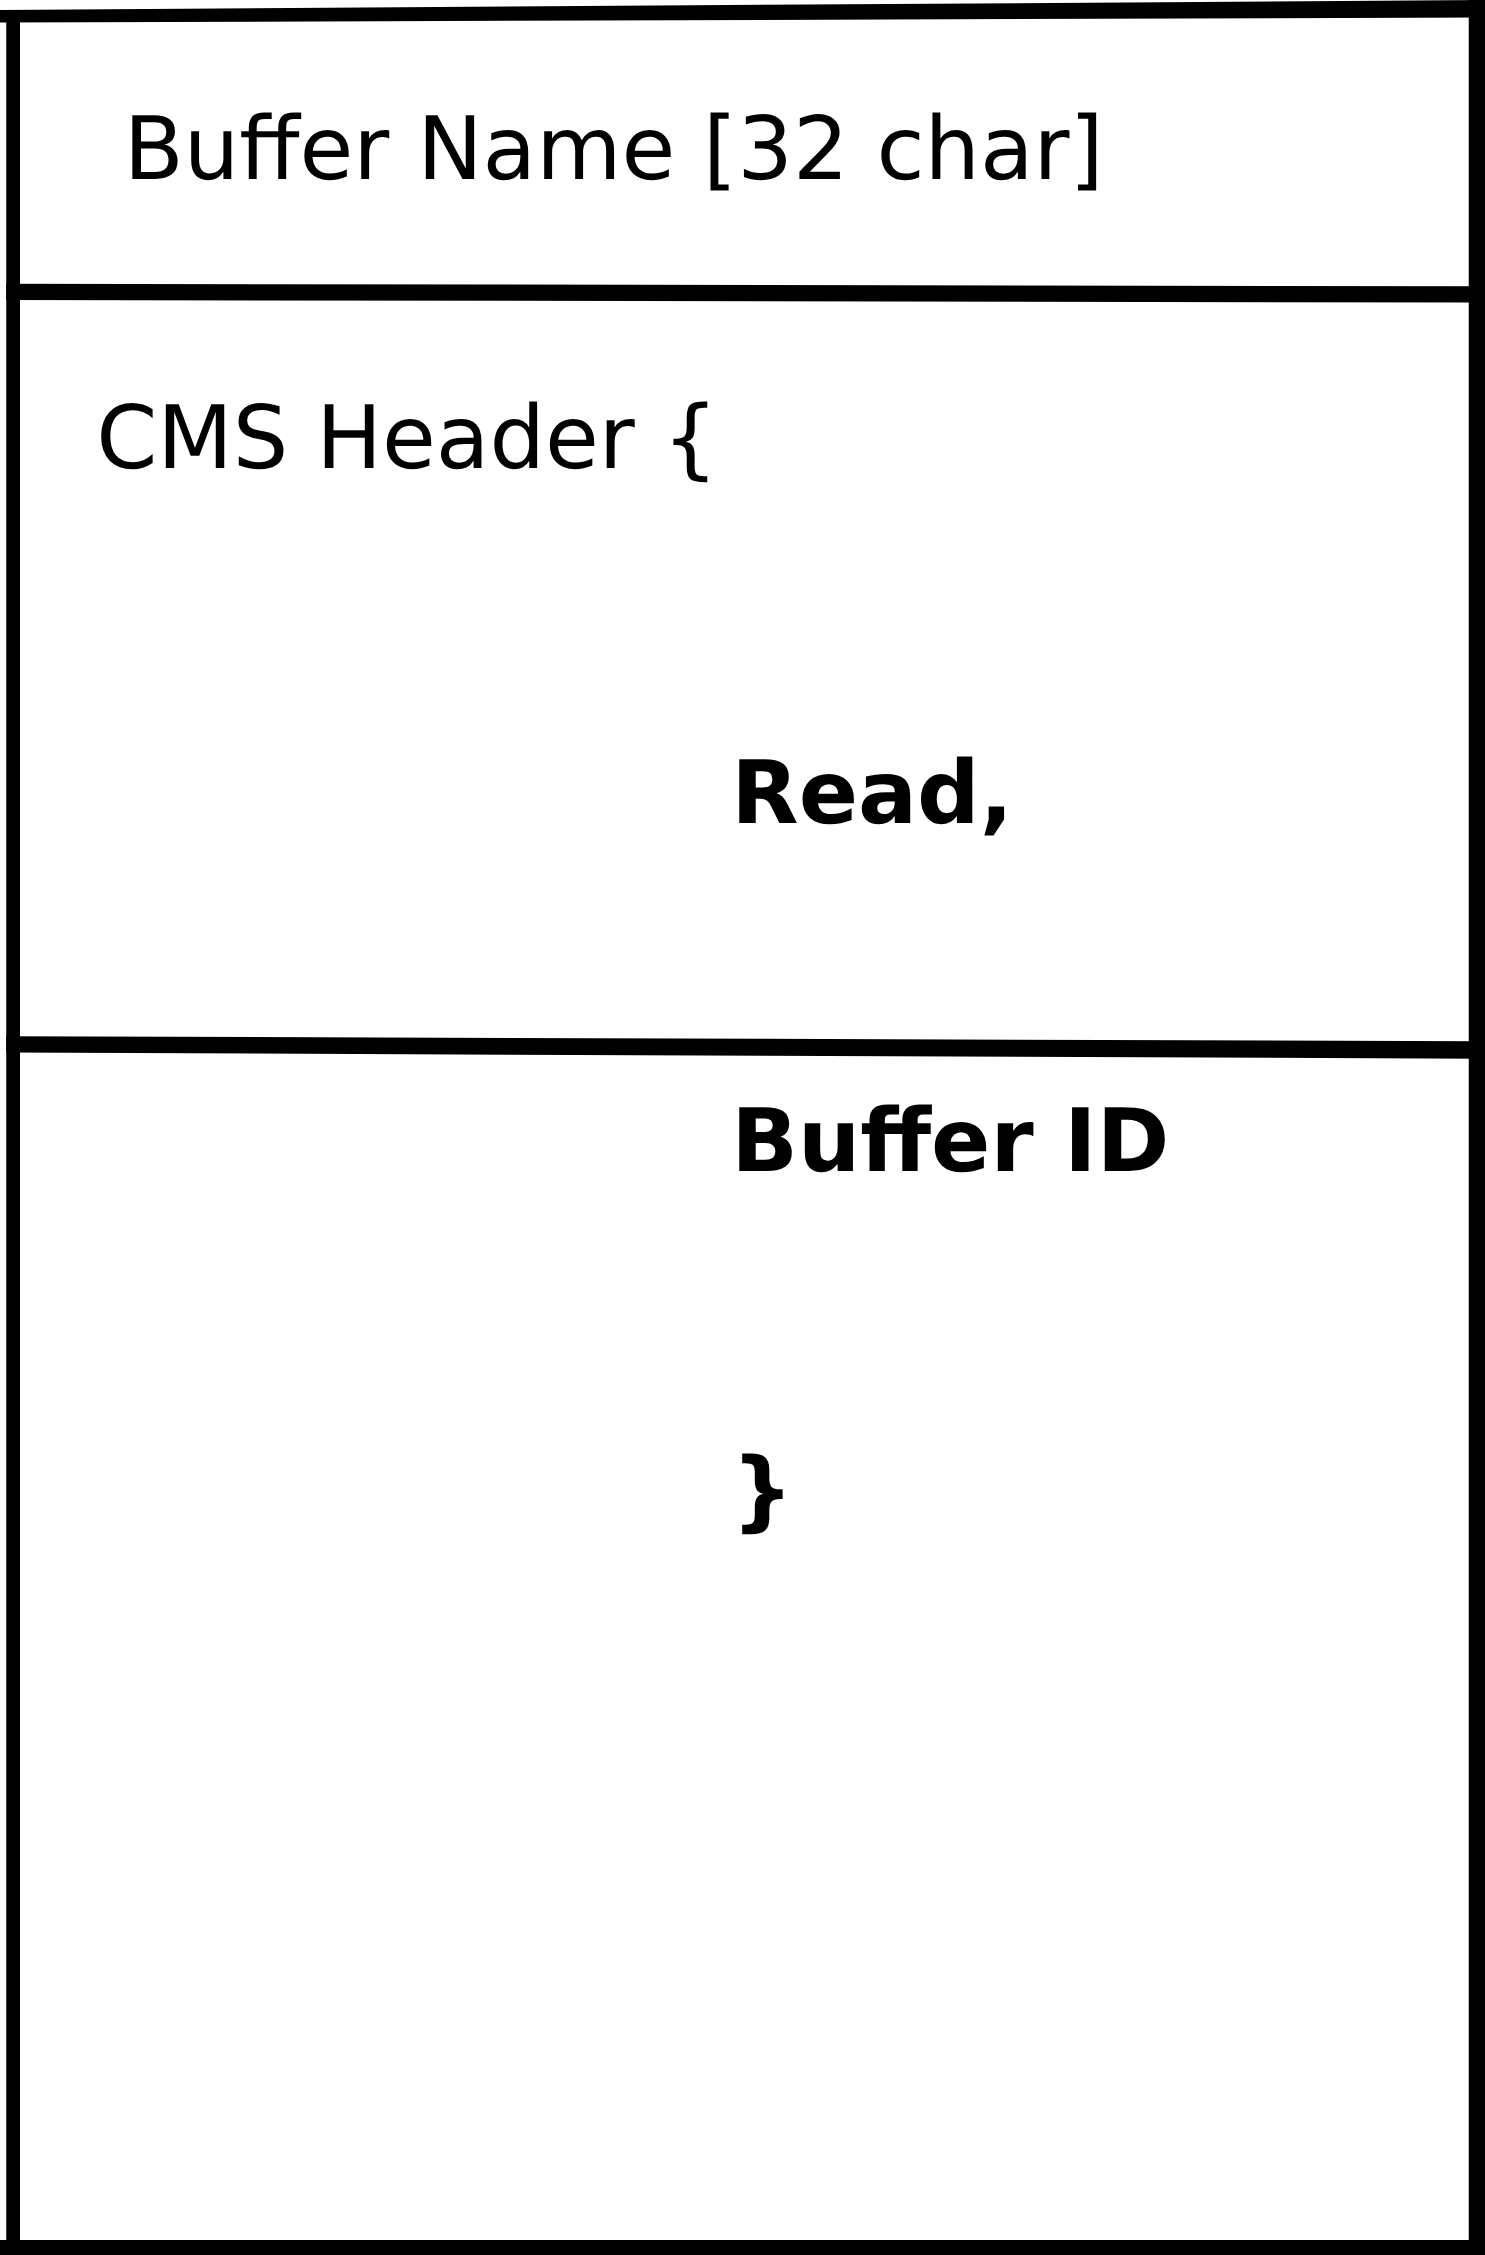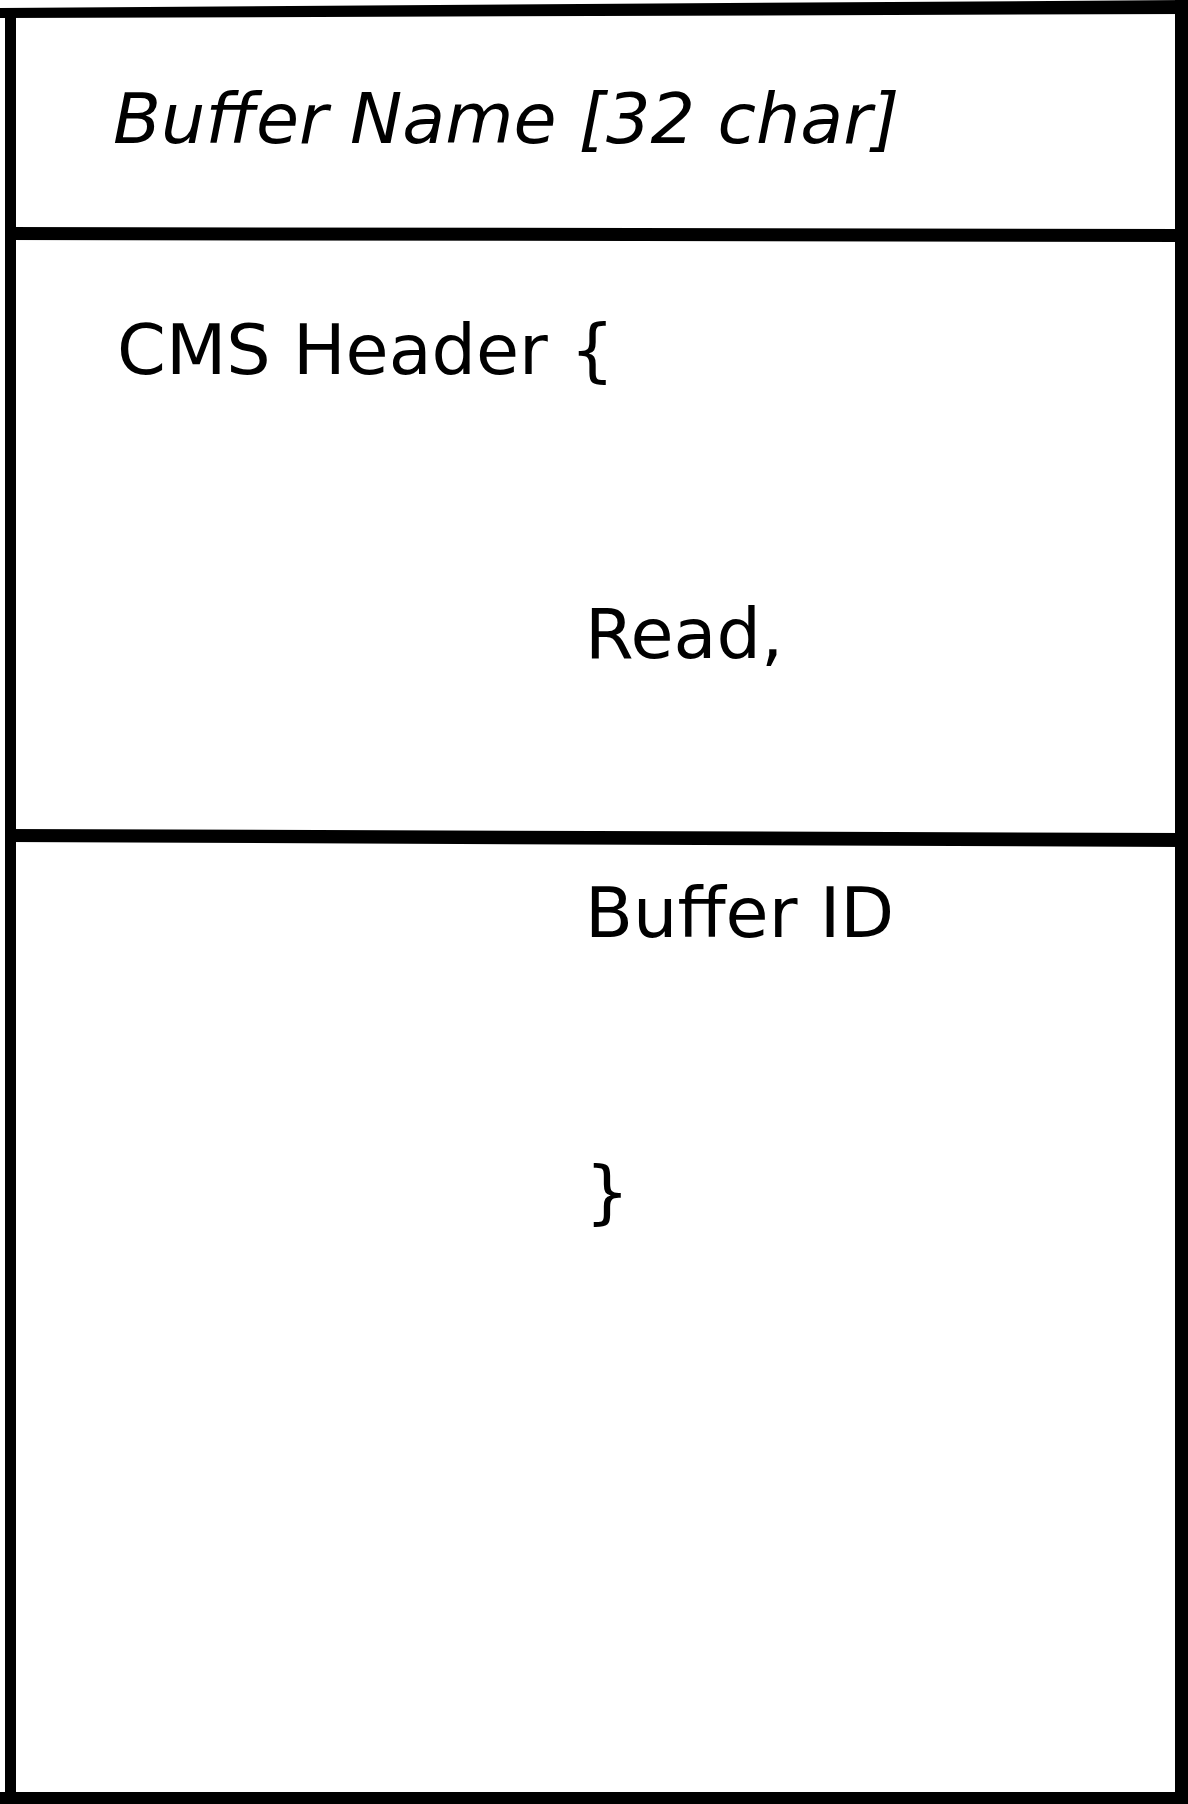--- a/index.html
+++ b/index.html
@@ -24,24 +24,24 @@
     height: 1804px;
     display: block;
   }
   .txt {
     position: absolute;
     font-size: 70px;
     line-height: 81px;
     white-space: pre;
     color: #000000;
   }
-  .buffer-name { left: 113px;  top: 79px; font-style: italic;  }
-  .cms-open    { left: 77px;  top: 310px; margin-left: 40px; }
+  .buffer-name { left: 99px;  top: 79px;  }
+  .cms-open    { left: 77px;  top: 310px; }
   .cms-fields  { left: 585px; top: 402px; line-height: 93px; }
-  .cms-fields .code-line { line-height: 93px; }
+  .cms-fields .code-line { line-height: 93px; font-weight: bold; }
   .data-space  { left: 342px; top: 1202px; }
 </style>
 </head>
 <body>
 
 <div class="page">
 
   <svg class="frame-svg" viewBox="0 0 1188 1804" xmlns="http://www.w3.org/2000/svg">
 
     <polygon points="0,8 1188,0 1188,14 0,18" fill="#000000"></polygon>

